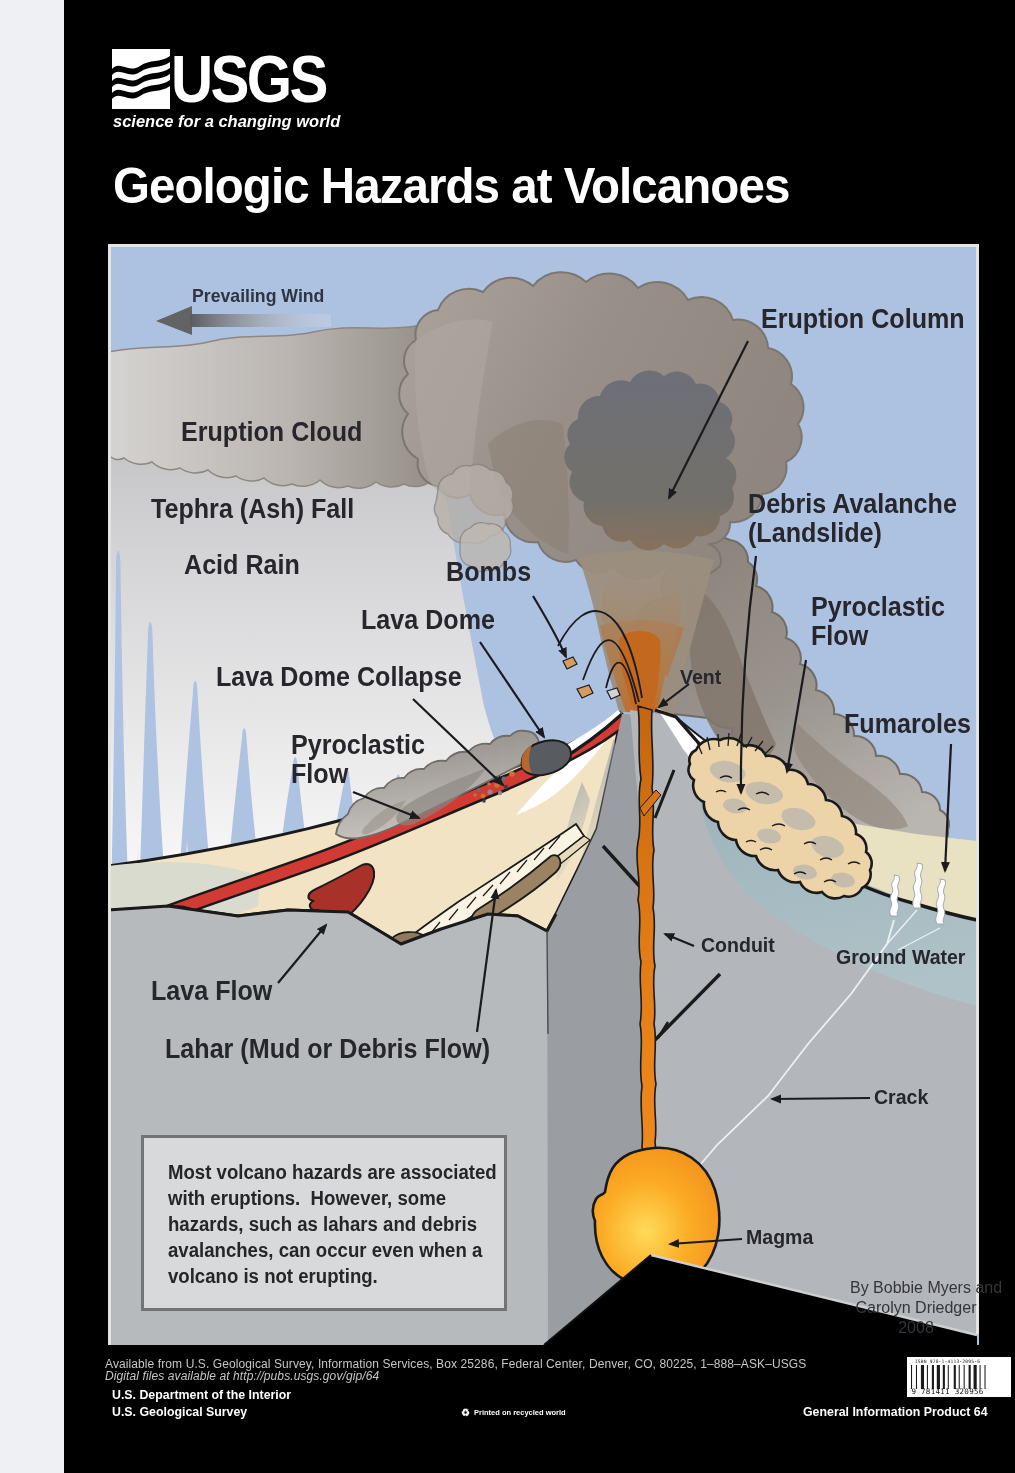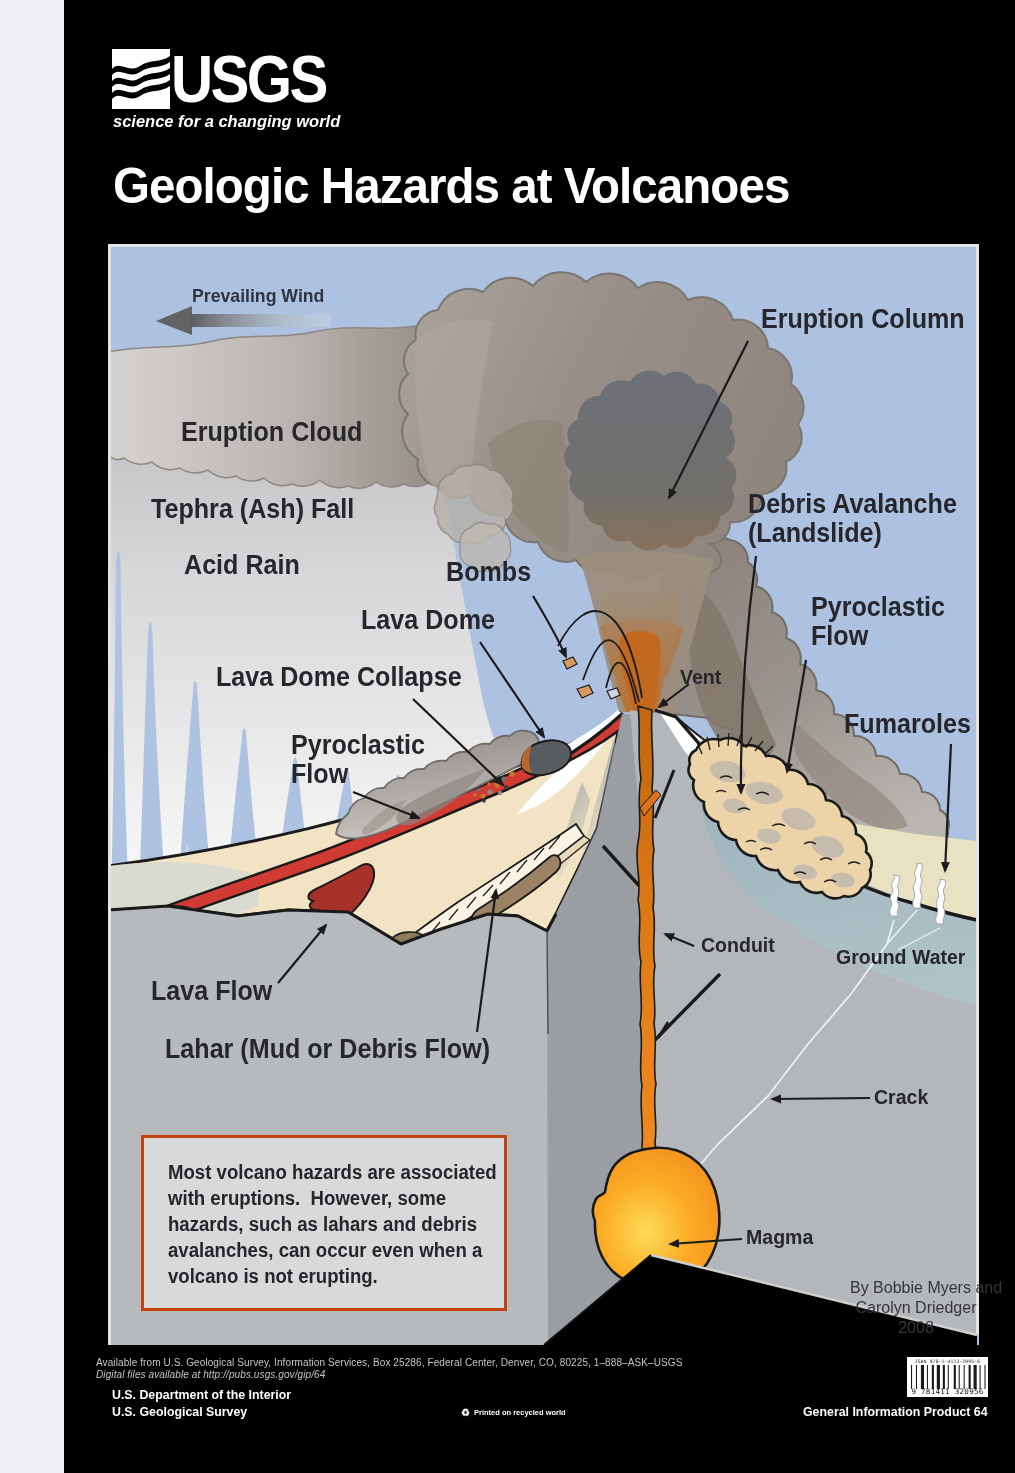--- a/index.html
+++ b/index.html
@@ -10,29 +10,29 @@
   
   #logo{position:absolute;left:68px;top:49px;width:240px;height:84px;}
   #logo-text{position:absolute;left:59px;top:-9px;color:#fff;font-weight:bold;font-size:67px;letter-spacing:-3px;transform:scaleX(0.87);transform-origin:left top;}
   #logo-tagline{position:absolute;left:1px;top:63px;color:#fff;font-weight:bold;font-style:italic;font-size:17px;transform:scaleX(0.97);transform-origin:left top;white-space:nowrap;}
   #page-title{position:absolute;left:69px;top:157px;color:#fff;font-weight:bold;font-size:50px;letter-spacing:-1px;transform:scaleX(0.95);transform-origin:left top;white-space:nowrap;}
   
   #panel{position:absolute;left:64px;top:244px;width:871px;height:1101px;}
   .lbl{position:absolute;color:#26262c;font-weight:bold;white-space:pre;transform:scaleX(0.93);transform-origin:left top;line-height:1.08;}
   .big{font-size:27px;}
   .small{font-size:21px;}
-  #note-box{position:absolute;left:33px;top:891px;width:366px;height:176px;background:#d8d9da;border:3px solid #c2410c;box-sizing:border-box;padding:21px 0 0 24px;}
+  #note-box{position:absolute;left:33px;top:891px;width:366px;height:176px;background:#d8d9da;border:3px solid #737373;box-sizing:border-box;padding:21px 0 0 24px;}
   #note-text{color:#26262a;font-weight:bold;font-size:20px;line-height:1.3;white-space:pre;transform:scaleX(0.93);transform-origin:left top;}
   #credit{position:absolute;left:742px;top:1034px;width:132px;text-align:center;color:#35353b;font-weight:normal;font-size:16px;line-height:1.25;white-space:pre;}
   
-  .foot-small{position:absolute;left:52px;color:#c6c6c6;font-size:10px;letter-spacing:0.1px;}
+  .foot-small{position:absolute;left:61px;color:#c6c6c6;font-size:12px;letter-spacing:0.1px;}
   .foot-bold{position:absolute;color:#fff;font-weight:bold;font-size:13px;transform:scaleX(0.95);transform-origin:left top;white-space:nowrap;}
   #recycled{position:absolute;left:430px;top:1408px;color:#fff;font-weight:bold;font-size:7.5px;}
   #recycle-icon{position:absolute;left:-13px;top:-1px;font-size:10px;color:#fff;}
-  #barcode{position:absolute;left:863px;top:1357px;width:81px;height:40px;background:#fff;}
+  #barcode{position:absolute;left:863px;top:1357px;width:81px;height:40px;background:#fff;padding-left:23px;}
   #isbn-text{position:absolute;left:0;top:2px;width:81px;text-align:center;color:#222;font-size:4.6px;font-family:"DejaVu Sans Mono",monospace;letter-spacing:0.2px;}
   #barcode-digits{position:absolute;left:0;top:30px;width:81px;text-align:center;color:#111;font-size:7.5px;font-family:"DejaVu Sans Mono",monospace;letter-spacing:0.3px;}
 </style>
 </head>
 <body>
 
 <div id="poster">
   <div class="strip" style="left:0;width:20px;"></div>
   <div class="strip" style="left:999px;width:16px;"></div>
   <div id="page-black"></div>

